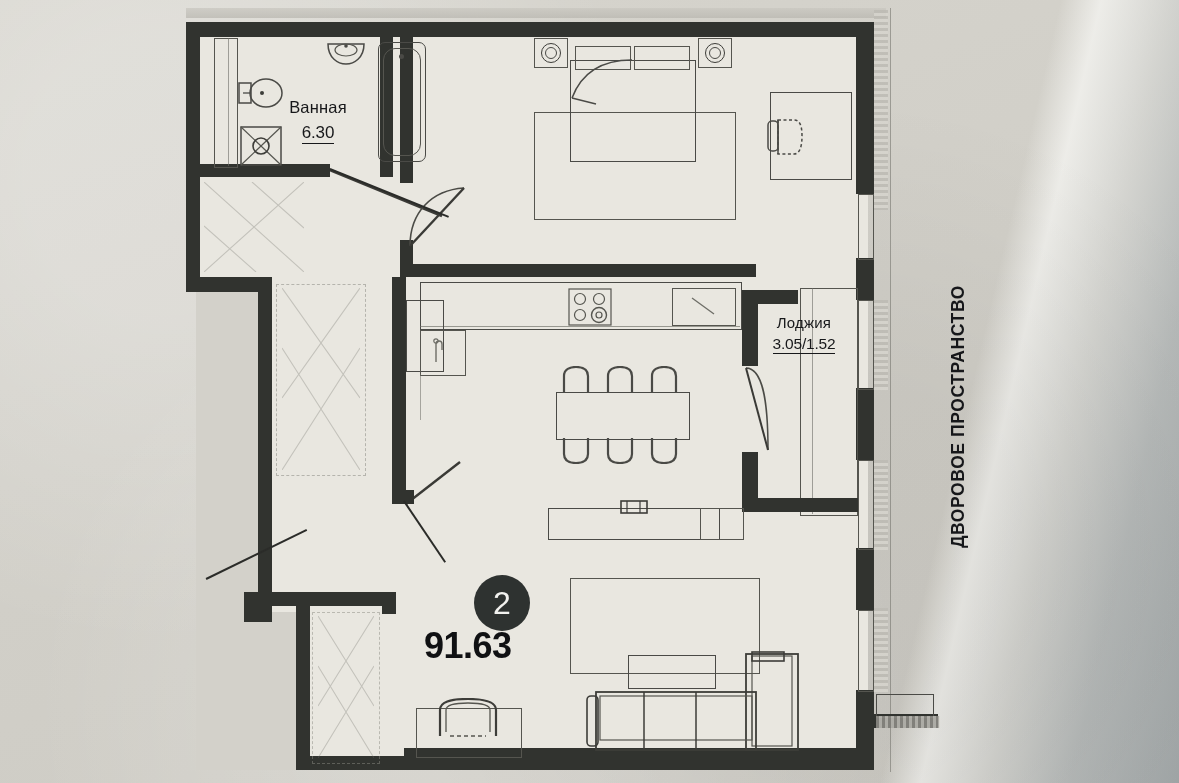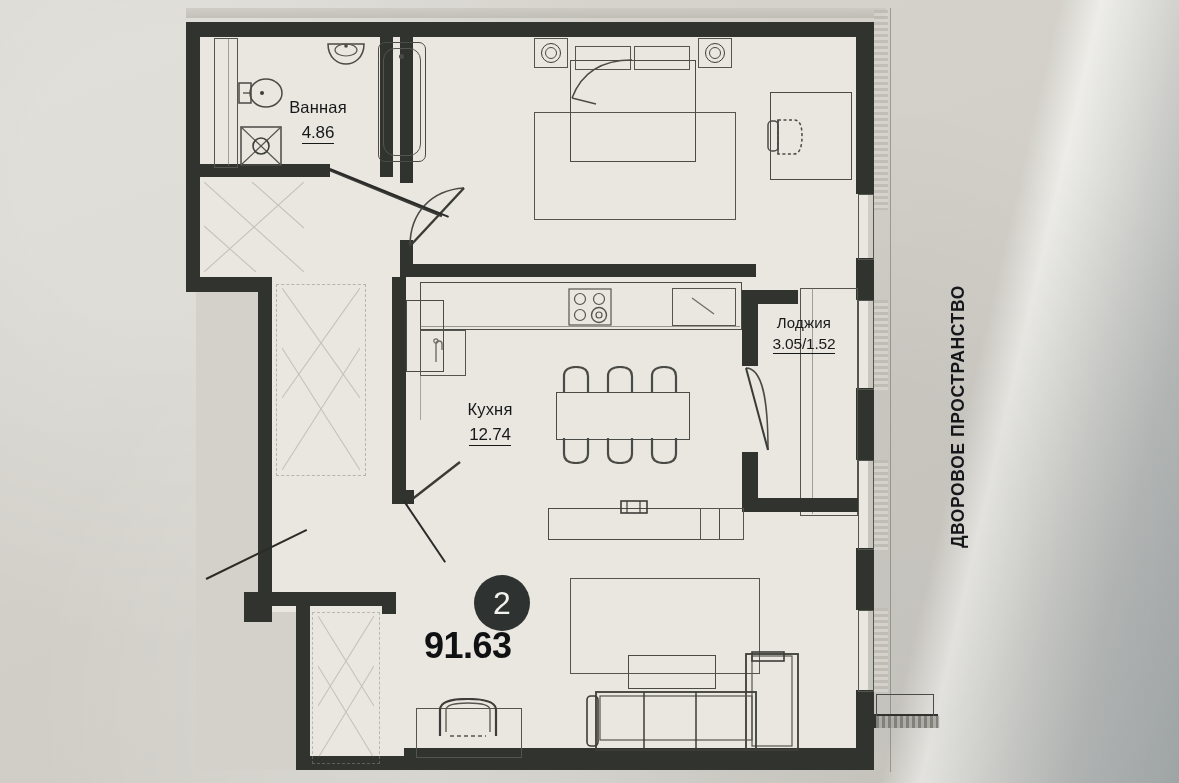--- a/index.html
+++ b/index.html
@@ -331,33 +331,29 @@
 
     <div class="thin" style="left:876px;top:694px;width:56px;height:22px;"></div>
     <div style="position:absolute;left:876px;top:716px;width:64px;height:12px;background:repeating-linear-gradient(90deg,#9c9a94 0 3px,#d6d4cd 3px 6px);opacity:.75;"></div>
 
     <div class="lead" style="left:330px;top:168px;width:128px;transform:rotate(22deg);"></div>
     <div class="lead" style="left:206px;top:578px;width:112px;transform:rotate(-26deg);"></div>
     <div class="lead" style="left:404px;top:500px;width:74px;transform:rotate(56deg);"></div>
 
     <div class="lbl" style="left:254px;top:98px;width:128px;">
       <div class="nm">Ванная</div>
-      <div class="ar">4.86</div>
+      <div class="ar">6.30</div>
     </div>
 
 
     <div class="lbl" style="left:752px;top:314px;width:104px;">
       <div class="nm" style="font-size:15px;">Лоджия</div>
       <div class="ar" style="font-size:15.5px;margin-top:4px;">3.05/1.52</div>
     </div>
 
-    <div class="lbl" style="left:434px;top:400px;width:112px;">
-      <div class="nm">Кухня</div>
-      <div class="ar">12.74</div>
-    </div>
 
 
 
     <div class="badge" style="left:474px;top:575px;">2</div>
     <div class="total" style="left:424px;top:625px;">91.63</div>
 
 
     <div class="vert" style="left:948px;top:548px;">ДВОРОВОЕ ПРОСТРАНСТВО</div>
 
   </div>

